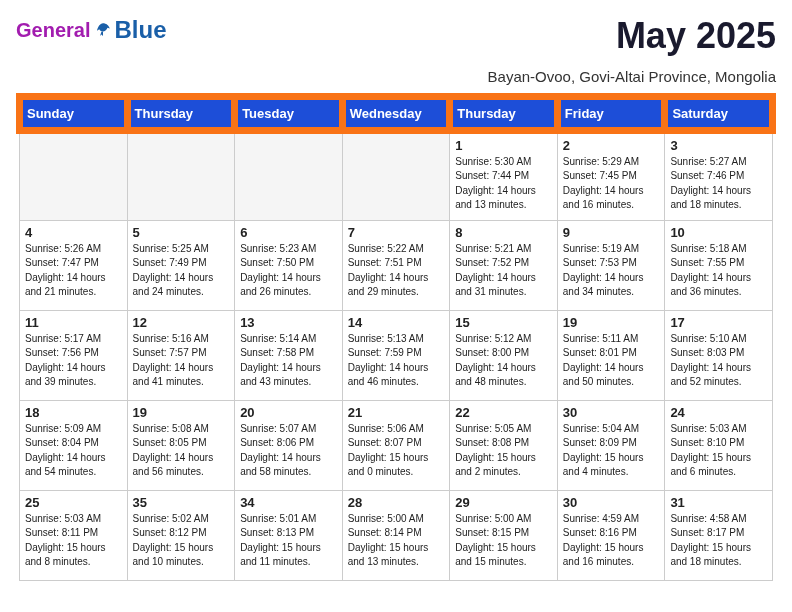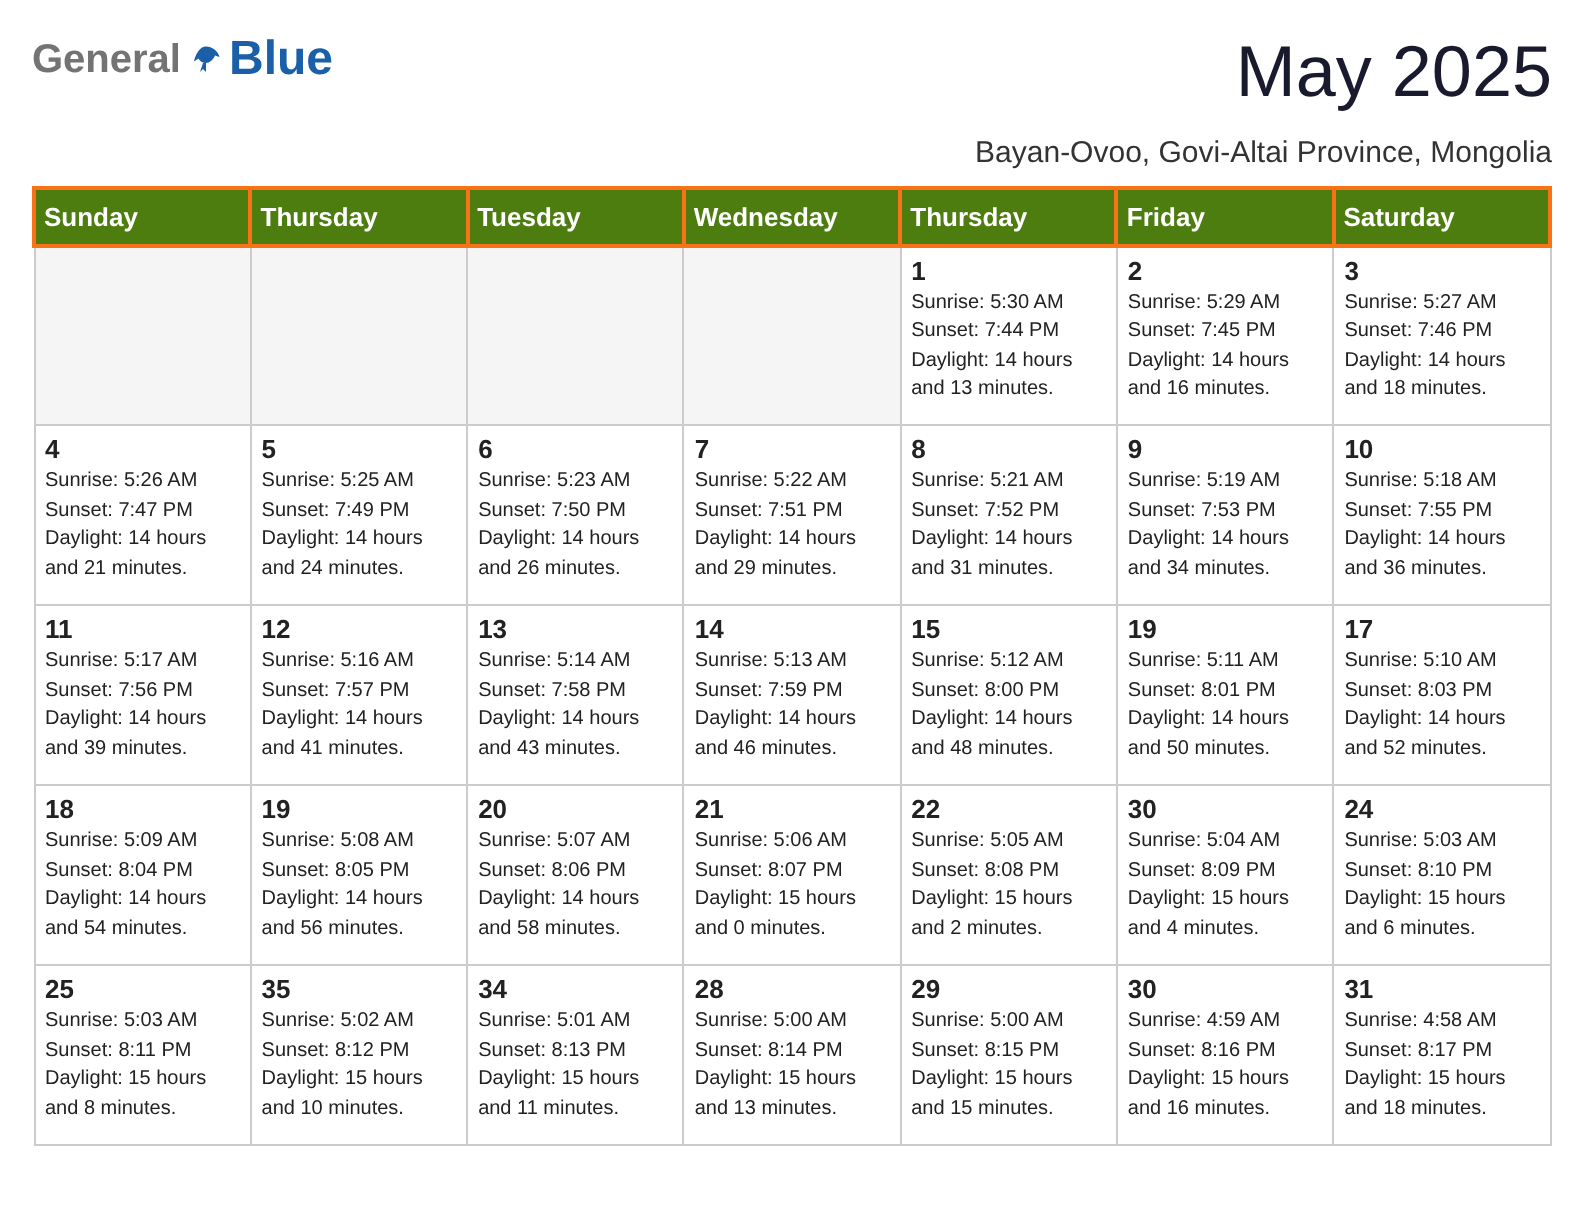--- a/index.html
+++ b/index.html
@@ -29,42 +29,42 @@
     .logo-icon {
       width: 18px;
       height: 18px;
       margin-left: 2px;
     }
     .title-block {
       text-align: right;
     }
     .month-title {
       font-size: 36px;
-      font-weight: normal;
+      font-weight: bold;
       color: #1a1a2e;
       line-height: 1.1;
     }
     .subtitle {
       font-size: 15px;
       color: #333;
       margin-top: 12px;
     }
     .calendar {
       width: 100%;
       border-collapse: collapse;
       margin-top: 8px;
     }
     .calendar th {
-      background: #4d7c0f;
+      background: #1d4ed8;
       color: #fff;
       font-size: 13px;
       font-weight: bold;
       padding: 6px 4px;
       text-align: left;
-      border: 2px solid #f97316;
+      border: 7px solid #f97316;
     }
     .calendar td {
       border: 1px solid #ccc;
       vertical-align: top;
       padding: 4px 5px;
       width: calc(100%/7);
       min-height: 80px;
       font-size: 10.5px;
       color: #222;
       background: #fff;
@@ -86,21 +86,21 @@
     tr.week-row td {
       height: 90px;
     }
   </style>
 </head>
 <body>
 
 <div class="header">
   <div class="logo">
     <div class="logo-text">
-      <span style="font-size:20px;font-weight:bold;color:#737373;">General</span>
+      <span style="font-size:20px;font-weight:bold;color:#a21caf;">General</span>
       <svg class="logo-icon" viewBox="0 0 24 24" width="22" height="22">
         <path d="M12 3 C16 3 20 6 21 10 L18 9 C17 12 14 14 12 14 C10 14 8 13 7 11 L4 13 C5 8 8 3 12 3Z" fill="#1a5fa8"></path>
         <path d="M12 14 L12 20 L10 18 L8 20 L10 14Z" fill="#1a5fa8"></path>
       </svg>
       <span style="font-size:24px;font-weight:bold;color:#1a5fa8;">Blue</span>
     </div>
   </div>
   <div class="title-block">
     <div class="month-title">May 2025</div>
     <div class="subtitle">Bayan-Ovoo, Govi-Altai Province, Mongolia</div>

